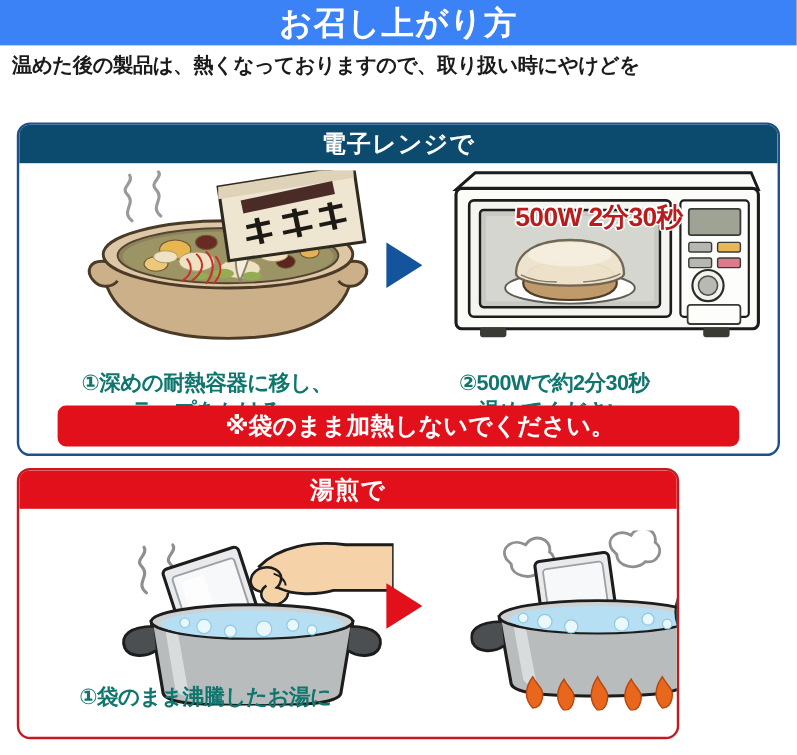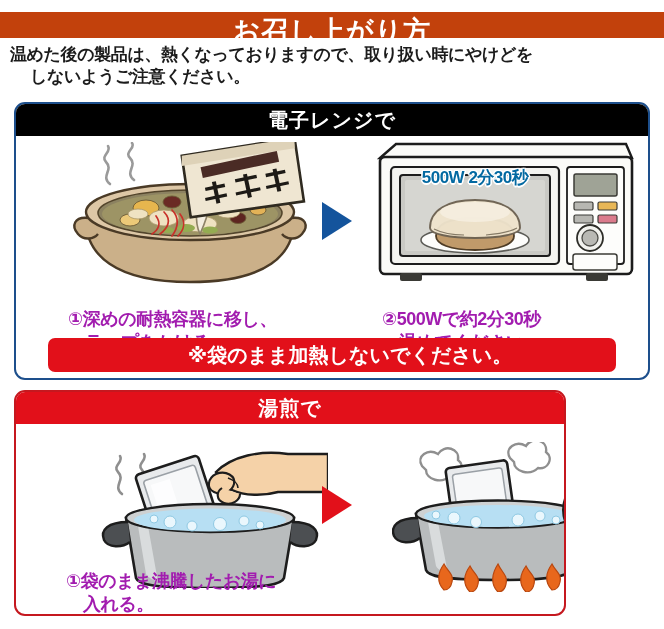--- a/index.html
+++ b/index.html
@@ -10,23 +10,23 @@
     overflow: hidden;
   }
   #page {
     position: relative;
     width: 664px; height: 629px;
     background: #ffffff;
   }
 
   
   .title-bar {
-    position: absolute; left: 0; top: 12px;
+    position: absolute; left: 0; top: 0;
     width: 664px; height: 38px;
-    background: #c2410c;
+    background: #3b82f6;
     display: flex; align-items: center; justify-content: center;
   }
   .title-bar .title-text {
     color: #ffffff;
     font-size: 27px;
     font-weight: bold;
     letter-spacing: 1px;
     line-height: 1;
   }
 
@@ -65,35 +65,36 @@
     border: 2.5px solid #c5181f;
   }
   .panel-head {
     height: 32px;
     display: flex; align-items: center; justify-content: center;
     color: #ffffff;
     font-size: 20px;
     font-weight: bold;
     letter-spacing: 1px;
   }
-  .panel-mw .panel-head { background: #000000; }
+  .panel-mw .panel-head { background: #0c4a6e; }
   .panel-bw .panel-head { background: #e2101a; }
   .panel-body { position: relative; width: 100%; }
   .panel-mw .panel-body { height: 241px; }
   .panel-bw .panel-body { height: 189px; }
 
   
   .step-caption {
     position: absolute;
-    color: #a21caf;
+    color: #0f766e;
     font-size: 18px;
     font-weight: bold;
     line-height: 1.25;
     letter-spacing: -0.5px;
     white-space: nowrap;
+    text-align: center;
   }
   .step-caption .l2 { display: block; padding-left: 17px; }
 
   
   .arrow {
     position: absolute;
     width: 0; height: 0;
     border-top: 19px solid transparent;
     border-bottom: 19px solid transparent;
   }
@@ -121,26 +122,26 @@
   
   .illus { position: absolute; }
 
   
   .donabe-scene { left: 52px; top: 6px; width: 250px; height: 160px; }
 
   
   .microwave-scene { left: 358px; top: 4px; width: 262px; height: 150px; }
   .mw-label {
     position: absolute;
-    left: 26px; top: 26px;
+    left: 50px; top: 26px;
     width: 150px;
     text-align: center;
-    font-size: 17px;
-    font-weight: bold;
-    color: #0369a1;
+    font-size: 22px;
+    font-weight: bold;
+    color: #b91c1c;
     white-space: nowrap;
     letter-spacing: -0.5px;
     text-shadow:
       1.5px 0 0 #fff, -1.5px 0 0 #fff, 0 1.5px 0 #fff, 0 -1.5px 0 #fff,
       1px 1px 0 #fff, -1px -1px 0 #fff, 1px -1px 0 #fff, -1px 1px 0 #fff;
     z-index: 6;
   }
 
   
   .pot-hand-scene { left: 76px; top: 24px; width: 236px; height: 140px; }
@@ -165,21 +166,20 @@
 <body>
 
 <div id="page">
 
   <div class="title-bar">
     <span class="title-text">お召し上がり方</span>
   </div>
 
   <div class="caution-note">
     <div class="caution-line">温めた後の製品は、熱くなっておりますので、取り扱い時にやけどを</div>
-    <div class="caution-line second">しないようご注意ください。</div>
   </div>
 
   <div class="panel panel-mw">
 
     <div class="panel-head">
       <span>電子レンジで</span>
     </div>
 
     <div class="panel-body">
 
@@ -450,20 +450,19 @@
             <line x1="29" y1="34" x2="32" y2="37"></line>
           </g>
 
           <circle cx="45" cy="50" r="2.6" fill="#20201e"></circle>
         </svg>
         <div class="sw-label">約5〜7分</div>
       </div>
 
       <div class="step-caption" style="left:50px; top:134px;margin-top:12px;">
         <span>①袋のまま沸騰したお湯に</span>
-        <span class="l2">入れる。</span>
       </div>
 
 
     </div>
   </div>
 
 </div>
 
 </body></html>

